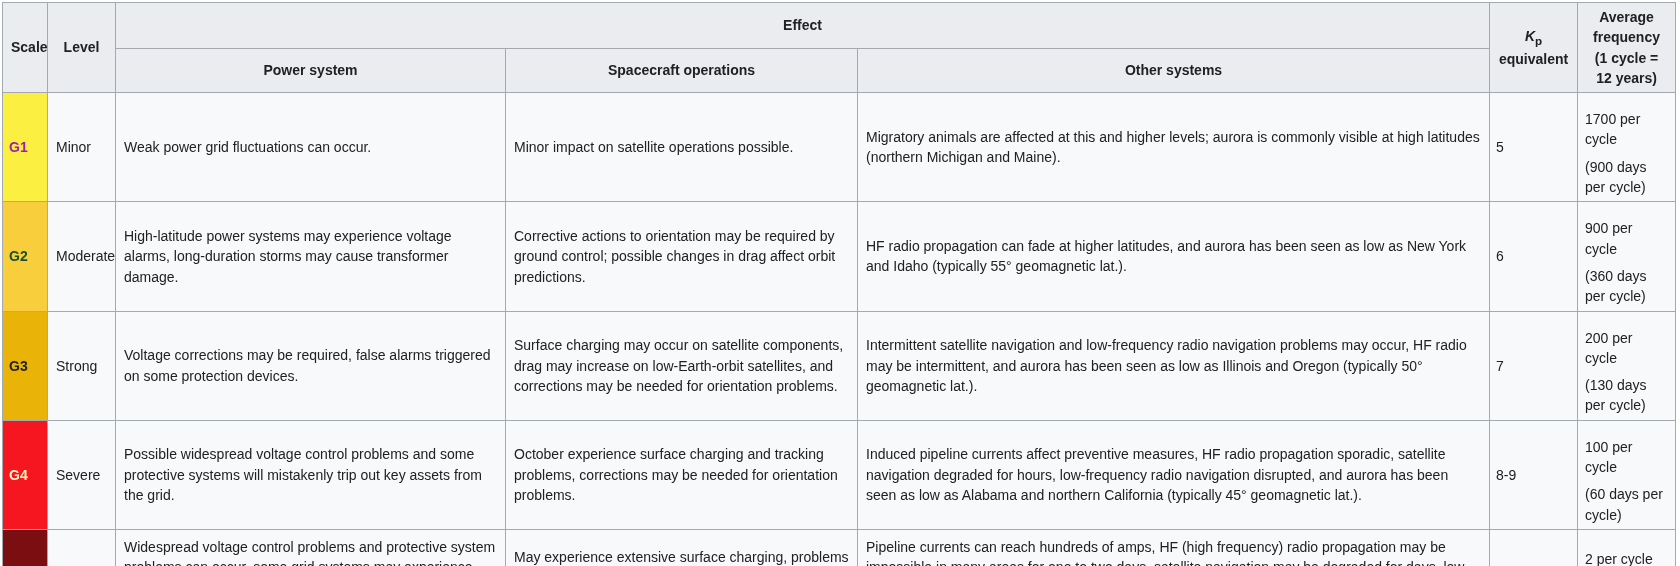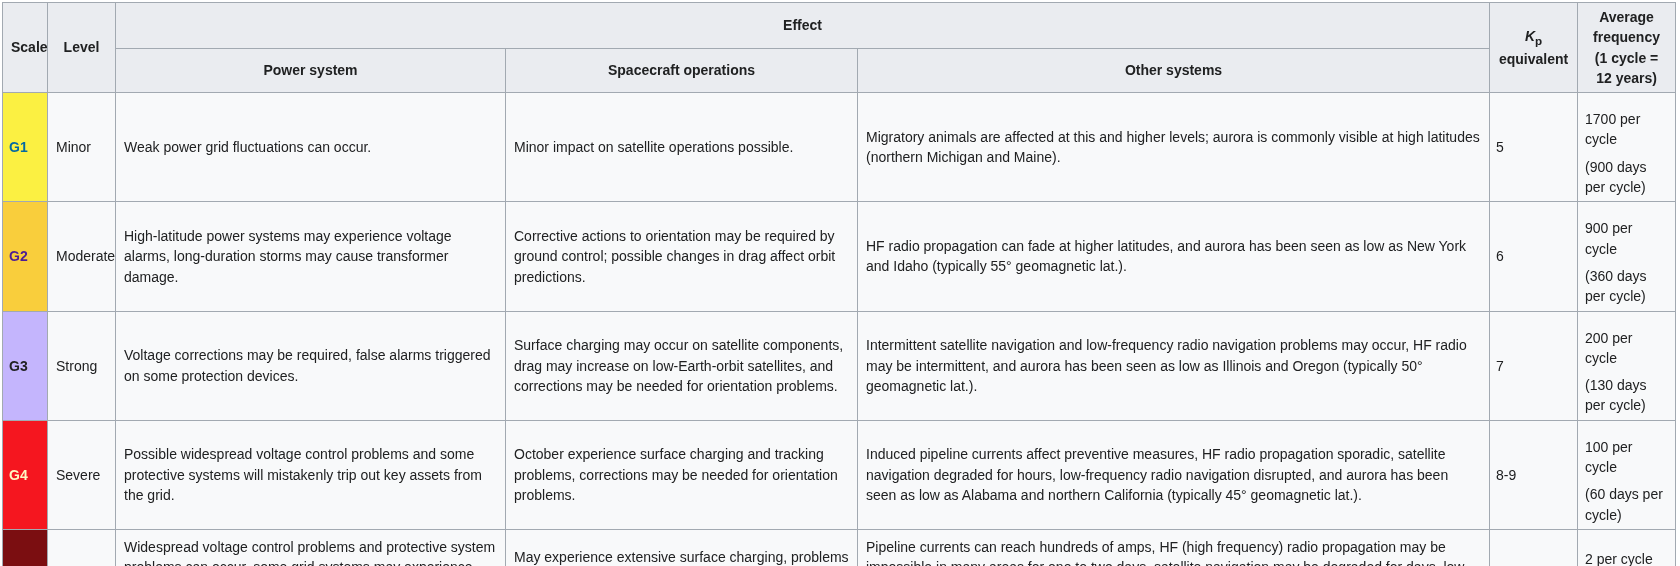--- a/index.html
+++ b/index.html
@@ -88,45 +88,45 @@
         <th rowspan="2">Average frequency (1 cycle = 12 years)</th>
       </tr>
       <tr class="h-sub">
         <th>Power system</th>
         <th>Spacecraft operations</th>
         <th>Other systems</th>
       </tr>
     </thead>
     <tbody>
       <tr class="r-g1">
-        <th class="scale-cell" style="background-color: rgb(251, 240, 66); color: #0369a1;">G1</th>
+        <th class="scale-cell" style="background-color: rgb(251, 240, 66); color: #a21caf;">G1</th>
         <td>Minor</td>
         <td>Weak power grid fluctuations can occur.</td>
         <td>Minor impact on satellite operations possible.</td>
         <td>Migratory animals are affected at this and higher levels; aurora is commonly visible at high latitudes (northern Michigan and Maine).</td>
         <td class="kp-cell">5</td>
         <td class="freq-cell">
           <p>1700 per cycle</p>
           <p>(900 days per cycle)</p>
         </td>
       </tr>
       <tr class="r-g2">
-        <th class="scale-cell" style="background-color: rgb(249, 206, 60); color: #4c1d95;">G2</th>
+        <th class="scale-cell" style="background-color: rgb(249, 206, 60); color: #14532d;">G2</th>
         <td>Moderate</td>
         <td>High-latitude power systems may experience voltage alarms, long-duration storms may cause transformer damage.</td>
         <td>Corrective actions to orientation may be required by ground control; possible changes in drag affect orbit predictions.</td>
         <td>HF radio propagation can fade at higher latitudes, and aurora has been seen as low as New York and Idaho (typically 55° geomagnetic lat.).</td>
         <td class="kp-cell">6</td>
         <td class="freq-cell">
           <p>900 per cycle</p>
           <p>(360 days per cycle)</p>
         </td>
       </tr>
       <tr class="r-g3">
-        <th class="scale-cell" style="background-color: #c4b5fd; color: rgb(32, 33, 34);">G3</th>
+        <th class="scale-cell" style="background-color: #eab308; color: rgb(32, 33, 34);">G3</th>
         <td>Strong</td>
         <td>Voltage corrections may be required, false alarms triggered on some protection devices.</td>
         <td>Surface charging may occur on satellite components, drag may increase on low-Earth-orbit satellites, and corrections may be needed for orientation problems.</td>
         <td>Intermittent satellite navigation and low-frequency radio navigation problems may occur, HF radio may be intermittent, and aurora has been seen as low as Illinois and Oregon (typically 50° geomagnetic lat.).</td>
         <td class="kp-cell">7</td>
         <td class="freq-cell">
           <p>200 per cycle</p>
           <p>(130 days per cycle)</p>
         </td>
       </tr>

